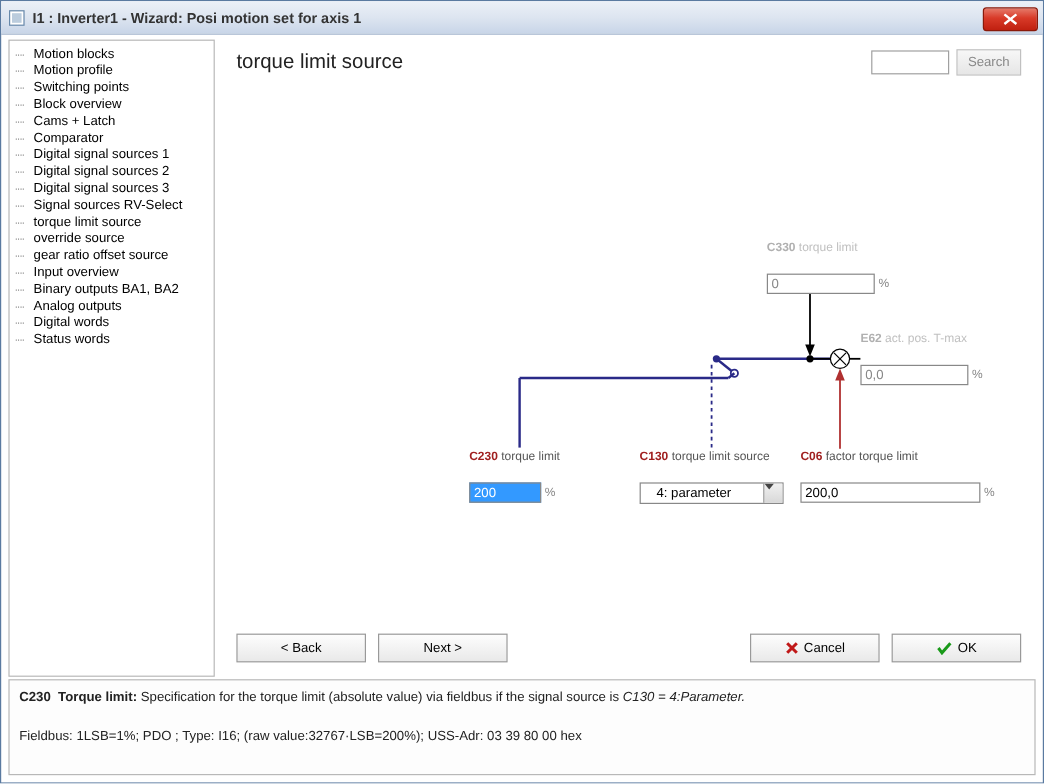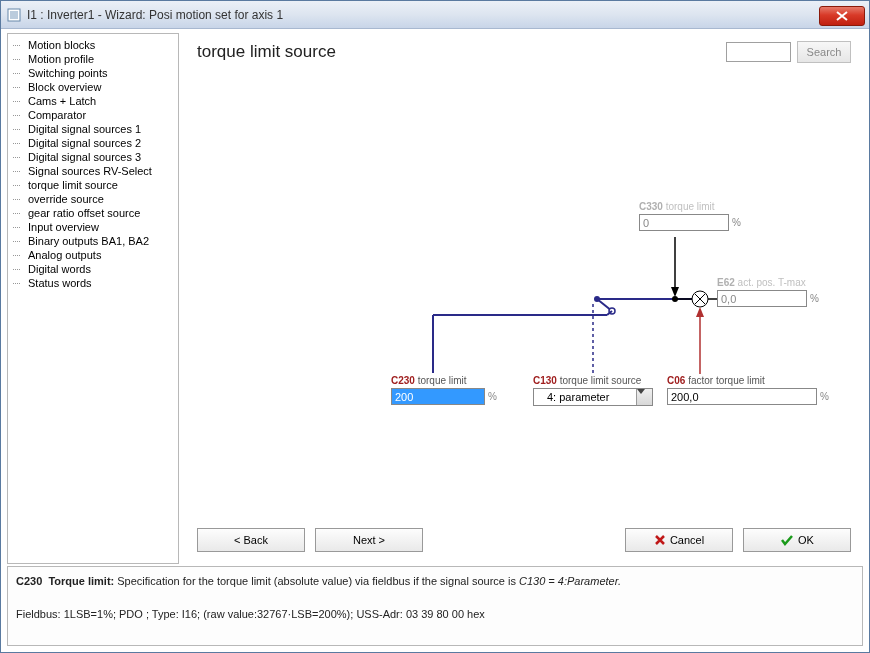--- a/index.html
+++ b/index.html
@@ -21,20 +21,21 @@
     display: flex;
     flex-direction: column;
   }
   .titlebar {
     height: 28px;
     background: linear-gradient(to bottom, #ebf0f7 0%, #dde5f0 50%, #c8d5e8 100%);
     border-bottom: 1px solid #a8b8d0;
     display: flex;
     align-items: center;
     padding: 0 0 0 6px;
+    font-weight: bold;
   }
   .titlebar-icon {
     width: 14px; height: 14px;
     margin-right: 6px;
     display: inline-block;
   }
   .titlebar-text {
     flex: 1;
     color: #333;
     font-size: 12px;
@@ -136,21 +137,21 @@
     left: 0; top: 0;
   }
   .param-box {
     position: absolute;
     display: flex;
     flex-direction: column;
   }
   .param-label {
     font-size: 10px;
     white-space: nowrap;
-    margin-bottom: 2px;
+    margin-bottom: 16px;
   }
   .param-label .code { color: #a02020; font-weight: bold; }
   .param-label .gray { color: #b0b0b0; font-weight: bold; }
   .param-label .desc { color: #555; font-weight: normal; }
   .param-label .desc-gray { color: #c0c0c0; font-weight: normal; }
   .param-row { display: flex; align-items: center; gap: 3px; }
   .param-input {
     border: 1px solid #888;
     background: #fff;
     height: 17px;
@@ -387,21 +388,21 @@
               <span class="unit">%</span>
             </div>
           </div>
 
           <div class="param-box" style="left:194px; top:306px;">
             <div class="param-label">
               <span class="code">C230</span>
               <span class="desc">torque limit</span>
             </div>
             <div class="param-row">
-              <input class="param-input sel" style="width: 94px;" value="200">
+              <input class="param-input sel" style="width: 60px;" value="200">
               <span class="unit">%</span>
             </div>
           </div>
 
           <div class="param-box" style="left:336px; top:306px;">
             <div class="param-label">
               <span class="code">C130</span>
               <span class="desc">torque limit source</span>
             </div>
             <div class="param-select">

